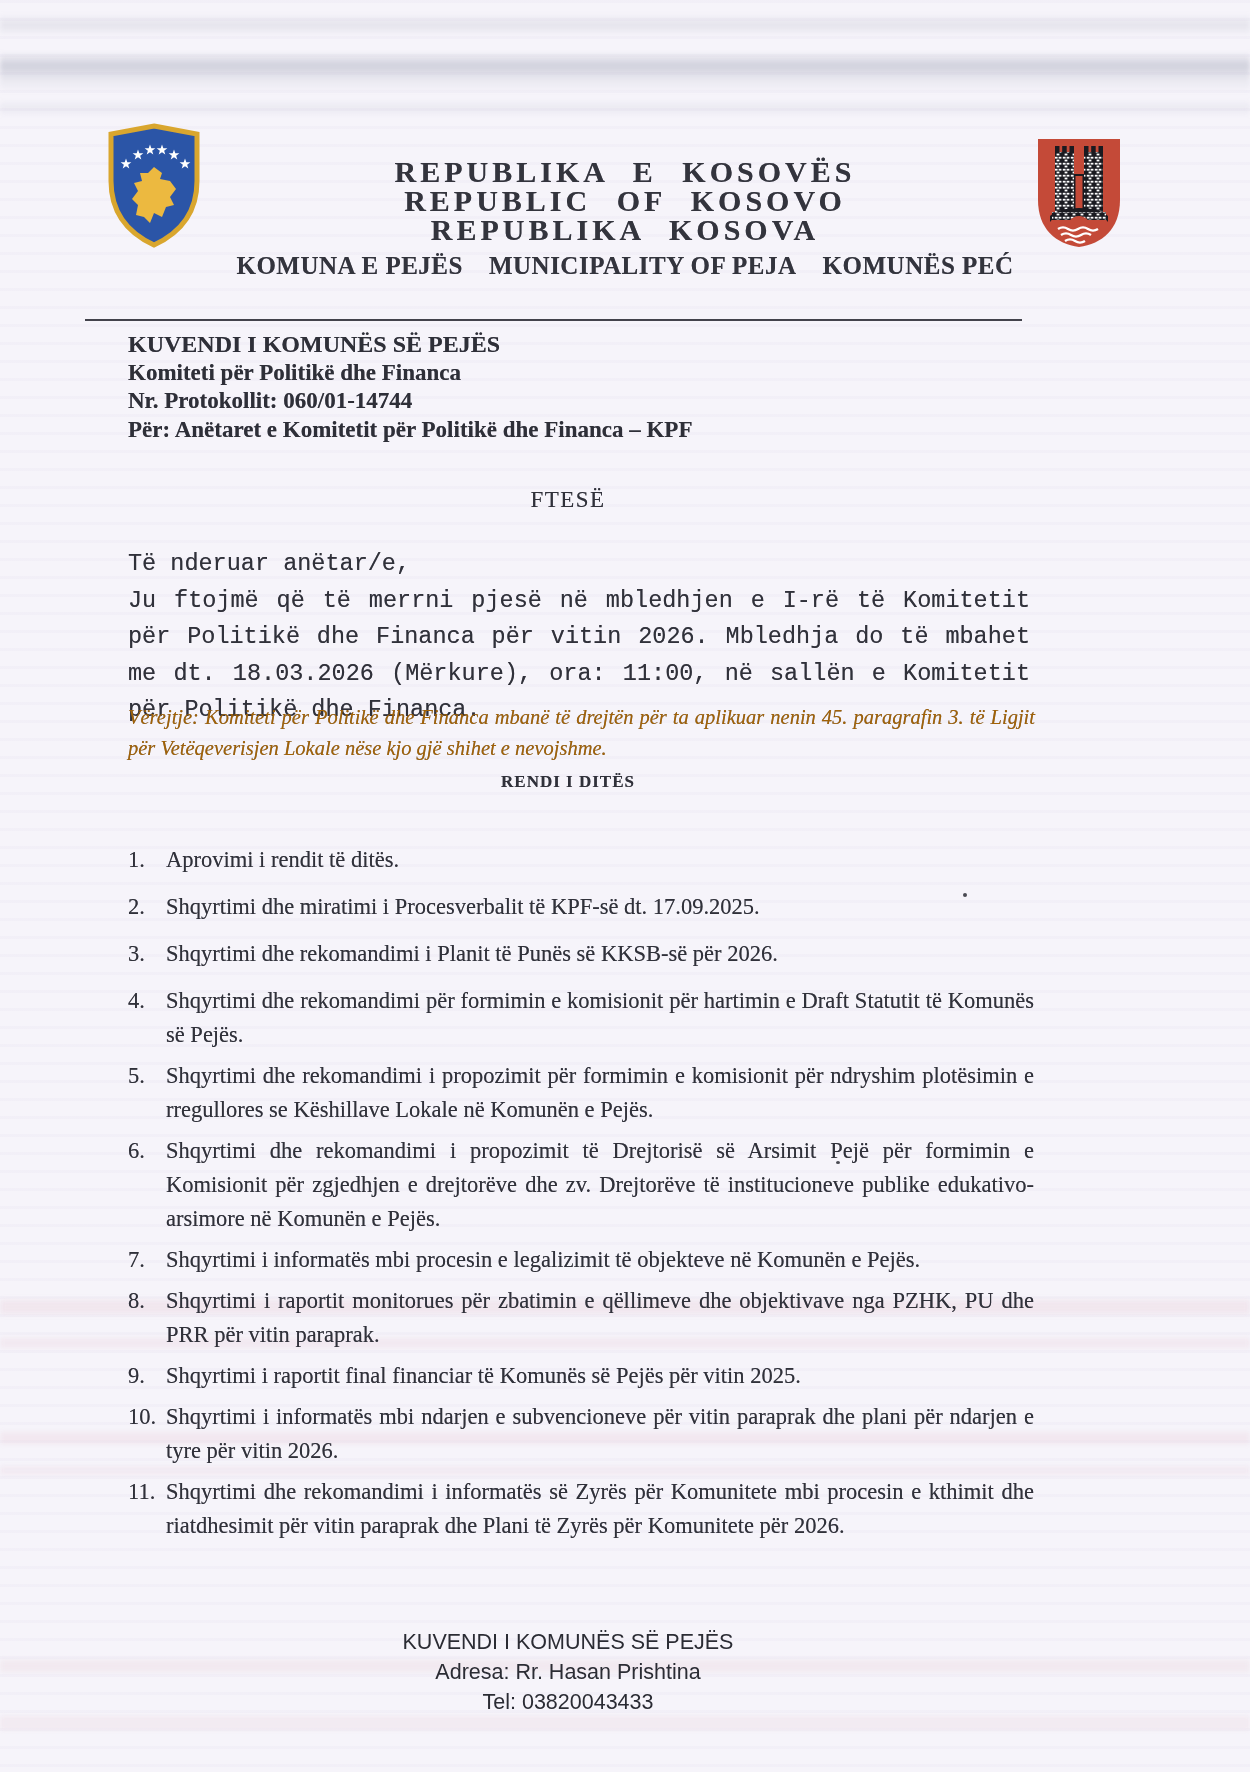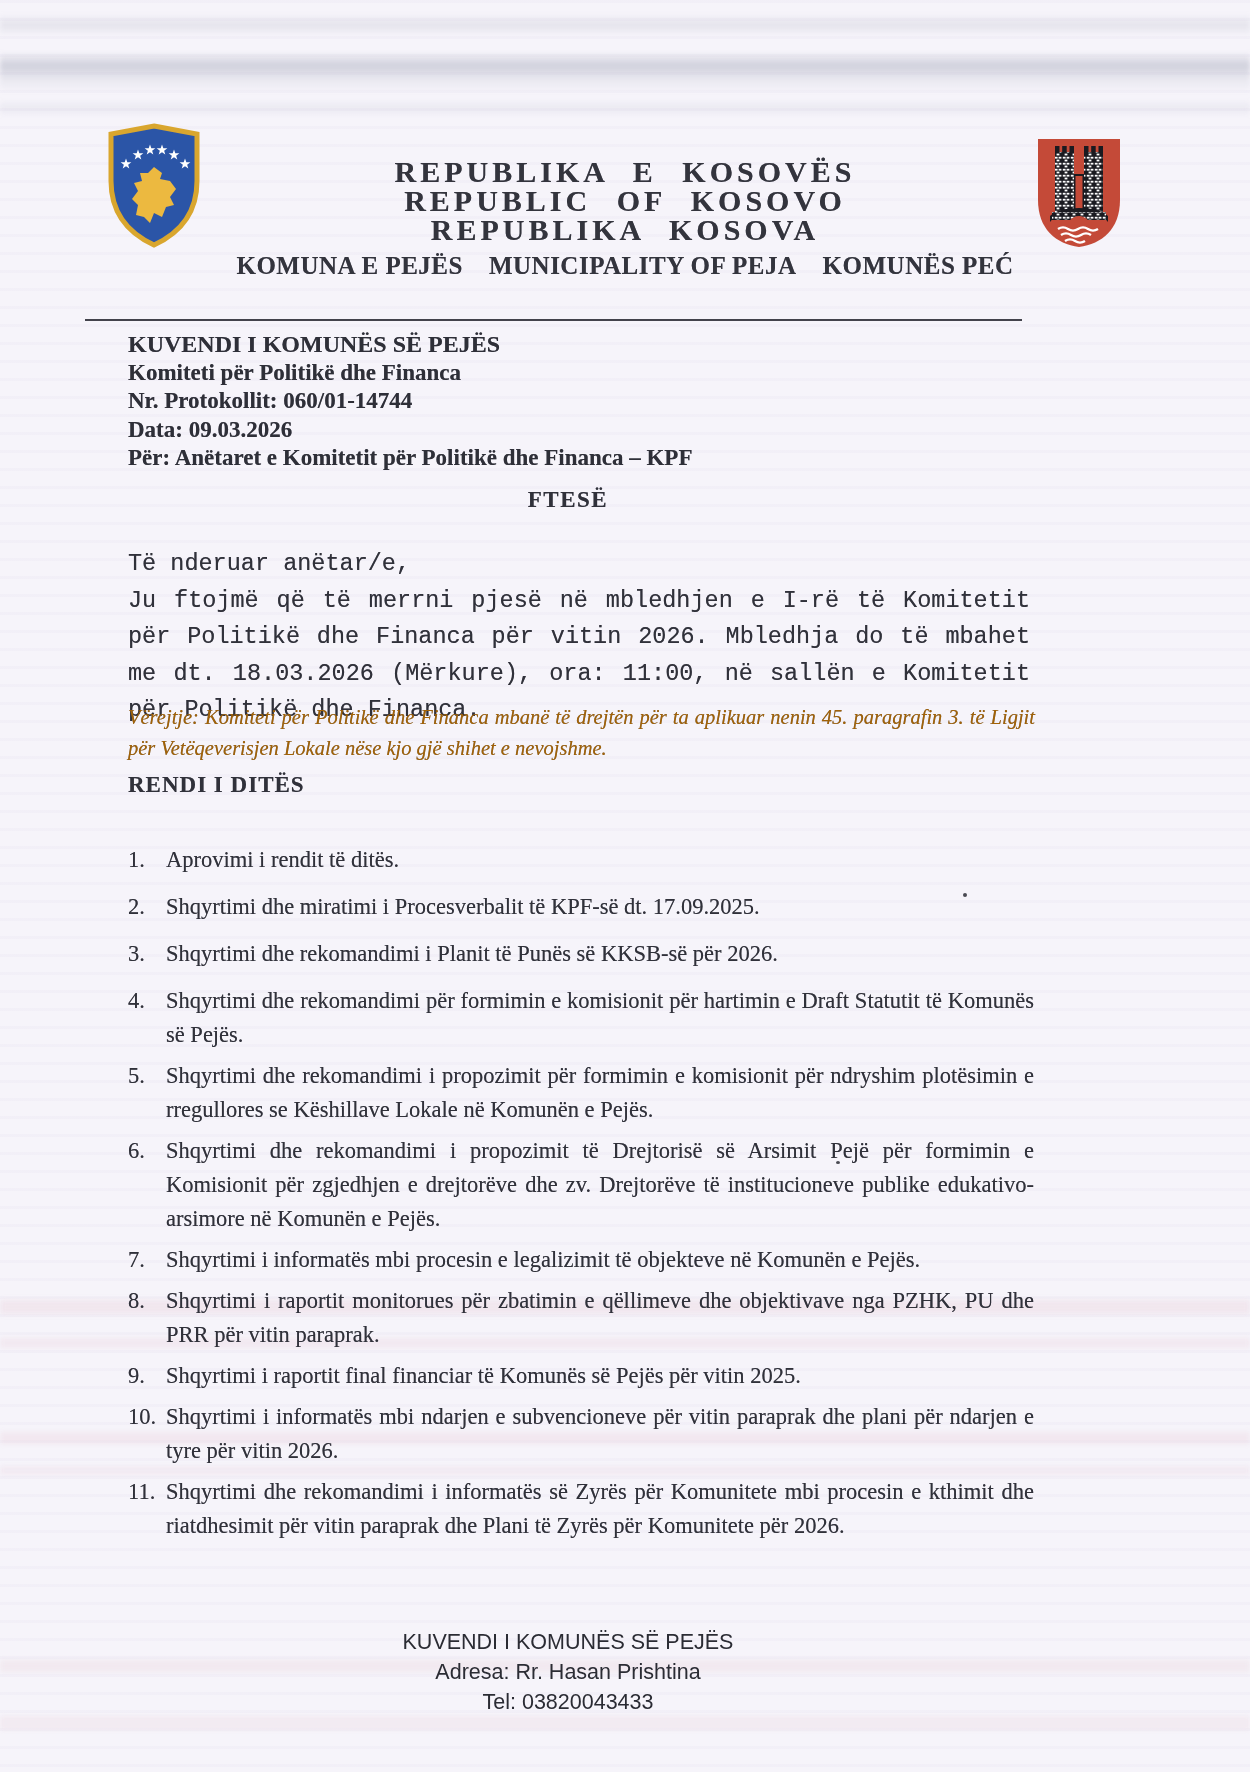--- a/index.html
+++ b/index.html
@@ -40,28 +40,28 @@
   .letterhead .rep { font-size:30px; line-height:29px; letter-spacing:4px; word-spacing:14px; }
   .letterhead .muni { margin-top:7px; font-size:25px; line-height:30px; letter-spacing:0.5px; white-space:nowrap; }
   .letterhead .muni span { margin:12px 13px; }
 
   .rule { position:absolute; left:85px; top:319px; width:937px; border-top:2.5px solid #43434c; }
 
   
   .meta { position:absolute; left:128px; top:330px; font-weight:bold; font-size:23px; line-height:28.6px; color:#2e2f38; }
   .meta .l1 { font-size:24px; }
 
-  .ftese { position:absolute; left:128px; top:487px; width:880px; text-align:center; font-weight:bold; font-size:23px; letter-spacing:1.5px; }
+  .ftese { position:absolute; left:128px; top:487px; width:880px; text-align:center; font-weight:normal; font-size:23px; letter-spacing:1.5px; }
 
   .greeting { position:absolute; left:128px; top:546px; width:902px; font-size:23.5px; line-height:36.5px;font-family:Liberation Mono, monospace; }
   .greeting .para { text-align:justify; }
 
   .note { position:absolute; left:128px; top:702px; width:907px; font-style:italic; font-size:20.5px; line-height:31px; text-align:justify; color:#a16207; }
 
-  .agenda-title { position:absolute; left:128px; top:772px; width:880px; text-align:left; font-weight:bold; font-size:23px; letter-spacing:1px; }
+  .agenda-title { position:absolute; left:128px; top:772px; width:880px; text-align:center; font-weight:bold; font-size:17px; letter-spacing:1px; }
 
   .agenda { position:absolute; left:128px; top:843px; width:906px; font-size:22.5px; line-height:34px; }
   .agenda .item { display:flex; margin-bottom:7px; }
   .agenda .item.gap { margin-bottom:13px; }
   .agenda .num { flex:0 0 38px; }
   .agenda .txt { flex:1; text-align:justify; }
 
   .footer { position:absolute; left:128px; top:1627px; width:880px; text-align:center;
             font-family:"Liberation Sans", sans-serif; font-size:21.5px; line-height:30px; color:#2b2c34; }
 </style>
@@ -141,24 +141,20 @@
   <div class="rule"></div>
 
   <div class="meta soft">
     <div class="l1">KUVENDI I KOMUNËS SË PEJËS</div>
     <div>Komiteti për Politikë dhe Financa</div>
     <div>
       <span>Nr. Protokollit:</span>
       <span>060/01-14744</span>
     </div>
     <div>
-      <span>Data:</span>
-      <span>09.03.2026</span>
-    </div>
-    <div>
       <span>Për:</span>
       <span>Anëtaret e Komitetit për Politikë dhe Financa – KPF</span>
     </div>
   </div>
 
   <div class="ftese soft">FTESË</div>
 
   <div class="greeting soft">
     <div>Të nderuar anëtar/e,</div>
     <div class="para">Ju ftojmë që të merrni pjesë në mbledhjen e I-rë të Komitetit për Politikë dhe Financa për vitin 2026. Mbledhja do të mbahet me dt. 18.03.2026 (Mërkure), ora: 11:00, në sallën e Komitetit për Politikë dhe Financa.</div>

